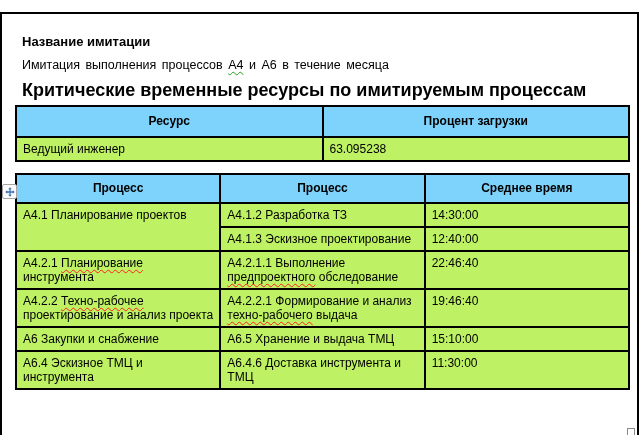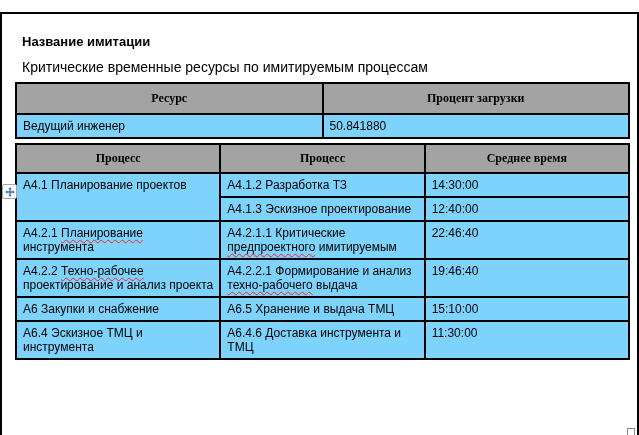--- a/index.html
+++ b/index.html
@@ -9,33 +9,33 @@
     -webkit-font-smoothing:antialiased;
   }
   .frame {
     position:absolute; left:0; top:12px;
     width:635px; height:426px;
     border:2px solid #000; background:#fff; overflow:hidden;
   }
   h1,h2,p { margin:0; padding:0; }
   .h-sim   { margin:20px 0 0 20px; font-size:13px; font-weight:bold; line-height:16px; }
   .p-desc  { margin:8px 0 0 20px; font-size:12.5px; line-height:15px; word-spacing:2px; }
-  .h-res   { margin:9px 0 0 20px; font-size:14px; font-weight:normal; line-height:17px; }
+  .h-res   { margin:9px 0 0 20px; font-size:18px; font-weight:bold; line-height:17px; }
   .h-ops   { margin:21px 0 0 20px; font-size:14px; font-weight:bold; line-height:17px; }
 
   table { border-collapse:collapse; table-layout:fixed; width:615px; margin-left:13px; }
   .t-res { margin-top:6px; }
-  .t-ops { margin-top:4px; }
+  .t-ops { margin-top:11px; }
   th, td { border:2px solid #000; font-size:12px; }
   th {
-    background:#a3a3a3; color:#000; font-weight:bold; text-align:center;
-    padding:6px 4px; line-height:15px;font-family:Liberation Serif, serif;
+    background:#7dd3fc; color:#000; font-weight:bold; text-align:center;
+    padding:6px 4px; line-height:15px;
   }
   .t-res th { padding:7px 4px; }
-  td { padding:4px 6px; line-height:14px; vertical-align:top; text-align:left; background:#7dd3fc; }
+  td { padding:4px 6px; line-height:14px; vertical-align:top; text-align:left; background:#bef264; }
   .t-res col { width:50%; }
   .t-ops col { width:33.33%; }
 
   .sq-red   { text-decoration-line:underline; text-decoration-style:wavy; text-decoration-color:#ff1f1f;
               text-decoration-thickness:1px; text-underline-offset:2px; text-decoration-skip-ink:none; }
   .sq-green { text-decoration-line:underline; text-decoration-style:wavy; text-decoration-color:#1fa51f;
               text-decoration-thickness:1px; text-underline-offset:2px; text-decoration-skip-ink:none; }
 
   .move-handle {
     position:absolute; left:0px; top:170px; width:13px; height:13px;
@@ -48,38 +48,39 @@
     border:1px solid #8a8a8a; background:#fff; cursor:nwse-resize;
   }
 </style>
 </head>
 <body>
 
 <div class="frame">
 
   <h1 class="h-sim">Название имитации</h1>
 
+  <p class="p-desc"><span>Имитация выполнения процессов </span><span class="sq-green">А4</span><span> и А6 в течение месяца</span></p>
 
   <h2 class="h-res">Критические временные ресурсы по имитируемым процессам</h2>
 
   <table class="t-res">
     <colgroup>
         <col>
         <col>
       </colgroup>
     <thead>
         <tr>
           <th>Ресурс</th>
           <th>Процент загрузки</th>
         </tr>
       </thead>
     <tbody>
         <tr>
           <td><span>Ведущий инженер</span></td>
-          <td><span>50.841880</span></td>
+          <td><span>63.095238</span></td>
         </tr>
       </tbody>
   </table>
 
 
   <table class="t-ops">
     <colgroup>
         <col>
         <col>
         <col>
@@ -96,21 +97,21 @@
           <td rowspan="2"><span>А4.1 Планирование проектов</span></td>
           <td><span>А4.1.2 Разработка ТЗ</span></td>
           <td><span>14:30:00</span></td>
         </tr>
         <tr>
           <td><span>А4.1.3 Эскизное проектирование</span></td>
           <td><span>12:40:00</span></td>
         </tr>
         <tr>
           <td><span>А4.2.1 </span><span class="sq-red">Планирование</span><span> инструмента</span></td>
-          <td><span>А4.2.1.1 Критические </span><span class="sq-red">предпроектного</span><span> имитируемым</span></td>
+          <td><span>А4.2.1.1 Выполнение </span><span class="sq-red">предпроектного</span><span> обследование</span></td>
           <td><span>22:46:40</span></td>
         </tr>
         <tr>
           <td><span>А4.2.2 </span><span class="sq-red">Техно-рабочее</span><span> проектирование и анализ проекта</span></td>
           <td><span>А4.2.2.1 Формирование и анализ </span><span class="sq-red">техно-рабочего</span><span> выдача</span></td>
           <td><span>19:46:40</span></td>
         </tr>
         <tr>
           <td><span>А6 Закупки и снабжение</span></td>
           <td><span>А6.5 Хранение и выдача ТМЦ</span></td>

